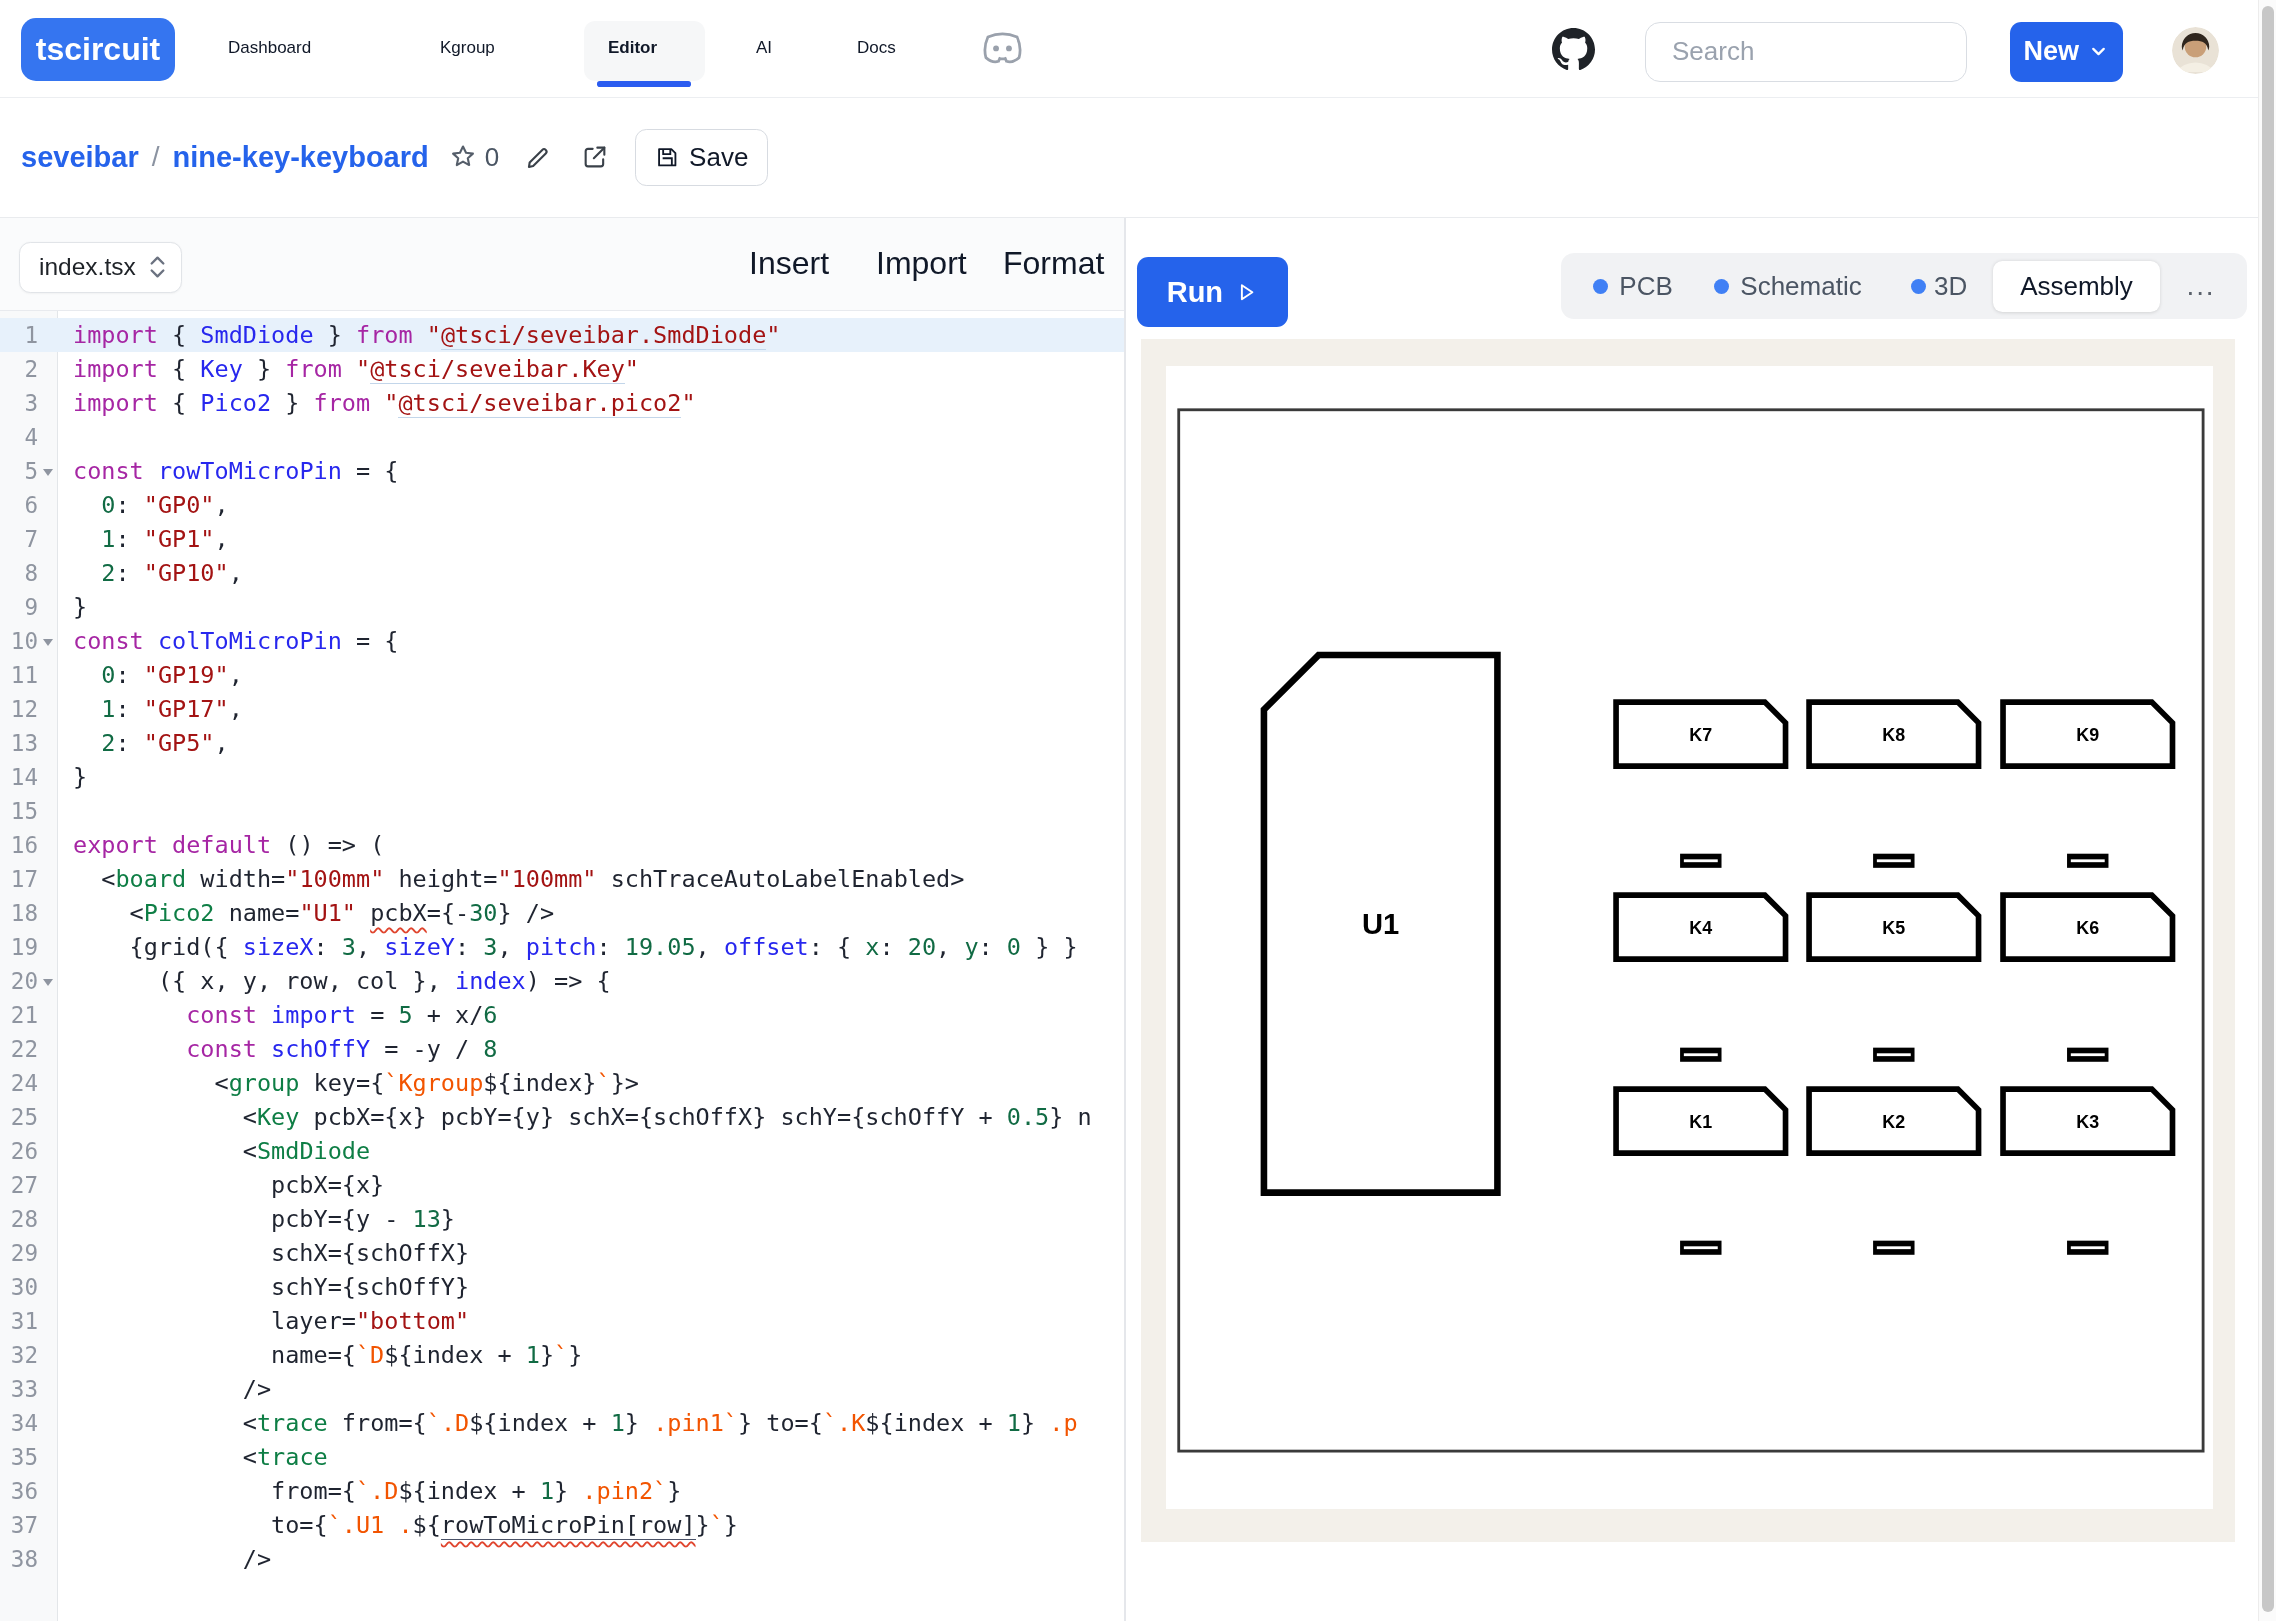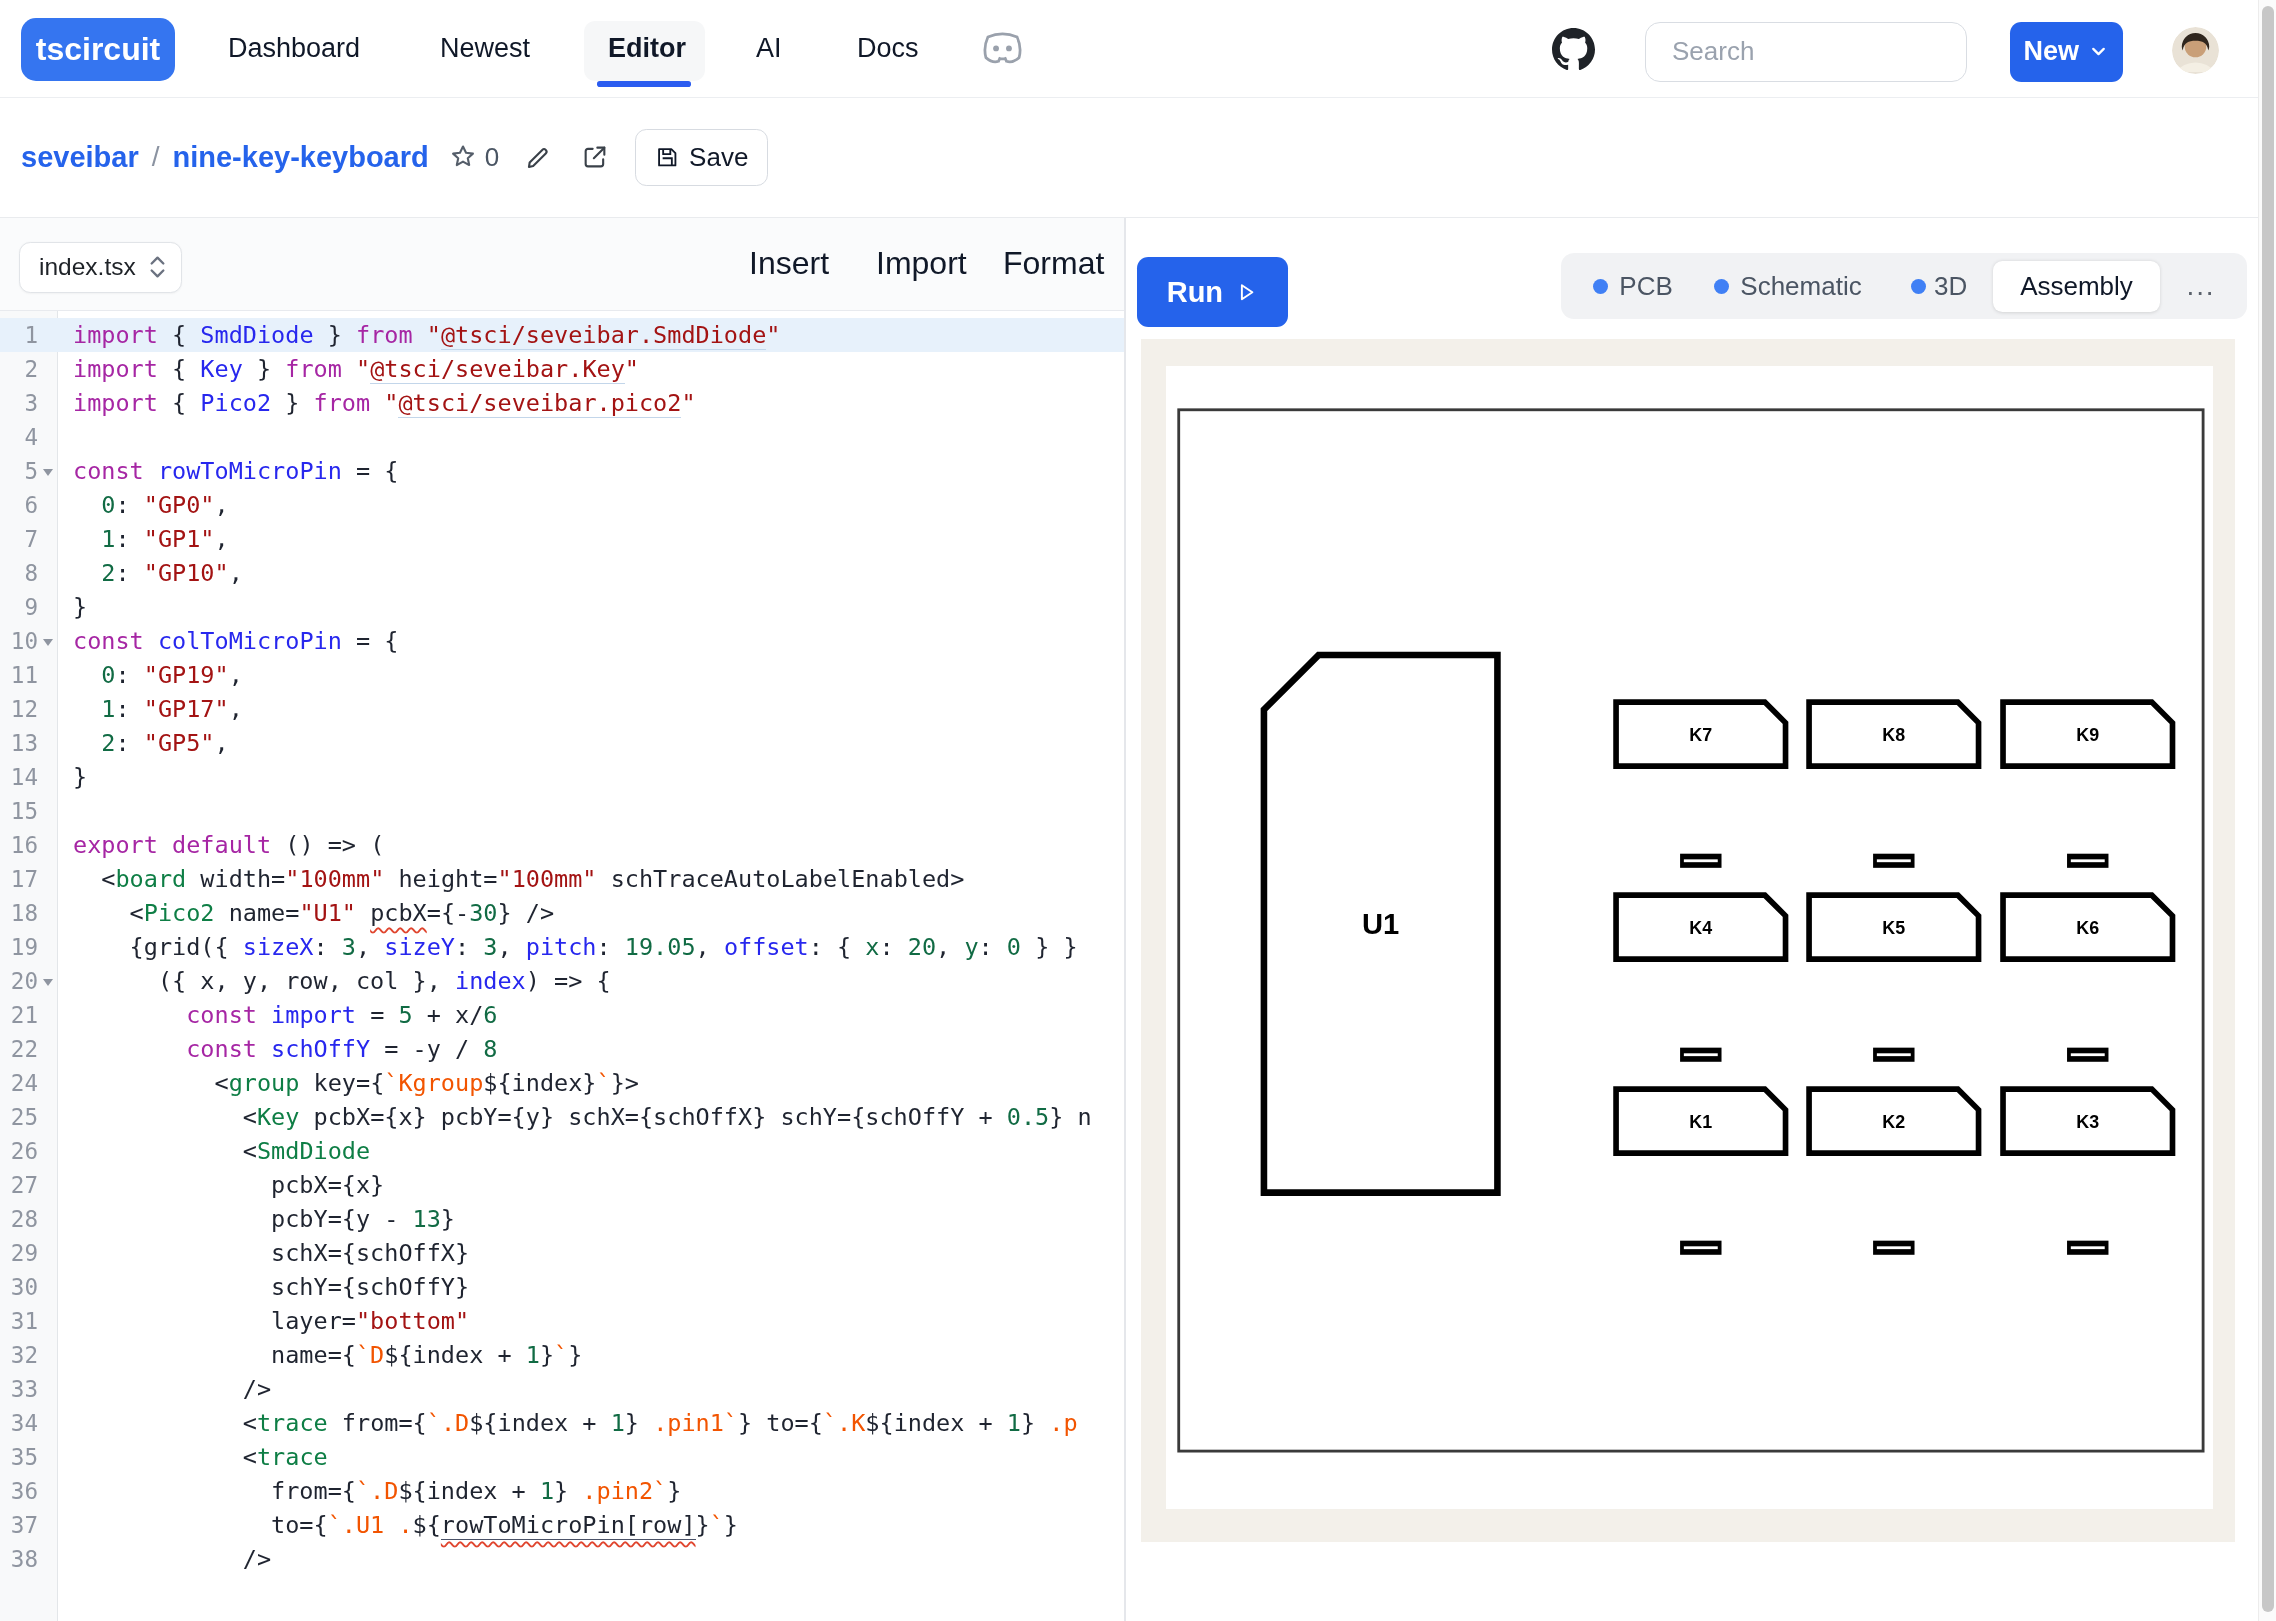--- a/index.html
+++ b/index.html
@@ -7,21 +7,21 @@
        font-family:"Liberation Sans",sans-serif;color:#101828;}
   .abs{position:absolute;}
 
   
   .navbar{position:absolute;left:0;top:0;width:2277px;height:98px;background:#fff;
           border-bottom:1.9px solid #eceef1;box-sizing:border-box;}
   .logo-pill{position:absolute;left:21px;top:18px;width:154px;height:63px;background:#3575f0;
              border-radius:15px;display:flex;align-items:center;justify-content:center;
              color:#fff;font-size:32px;font-weight:700;cursor:pointer;}
   .nav-item{position:absolute;top:0;height:96px;display:flex;align-items:center;
-            font-size:27px;font-weight:500;color:#101828;cursor:pointer;}
+            font-size:17px;font-weight:500;color:#101828;cursor:pointer;}
   .nav-item.active{font-weight:700;}
   .nav-active-bg{position:absolute;left:584px;top:21px;width:121px;height:60px;background:#f6f7f8;border-radius:11.3px;}
   .nav-underline{position:absolute;left:597px;top:81px;width:94px;height:5.6px;background:#2b5cf0;border-radius:2.8px;}
   .icon-btn{cursor:pointer;display:flex;align-items:center;justify-content:center;}
   .search-box{position:absolute;left:1645px;top:21.7px;width:322px;height:60px;box-sizing:border-box;
               border:1.9px solid #d9dde3;border-radius:15px;background:#fff;}
   .search-box input{width:100%;height:100%;border:none;outline:none;background:transparent;
                     font-family:"Liberation Sans",sans-serif;font-size:26px;color:#101828;padding:0 0 0 26px;border-radius:15px;}
   .search-box input::placeholder{color:#9aa2ae;}
   .new-btn{position:absolute;left:2010px;top:21.7px;width:113px;height:60px;background:#2563eb;border-radius:11.3px;
@@ -111,21 +111,21 @@
 
   <div class="navbar">
     <div class="logo-pill">
       <span>tscircuit</span>
     </div>
     <div class="nav-active-bg"></div>
     <div class="nav-item" style="left:228px;">
         <span>Dashboard</span>
       </div>
     <div class="nav-item" style="left:440px;">
-        <span>Newest</span>
+        <span>Kgroup</span>
       </div>
     <div class="nav-item active" style="left:608px;">
         <span>Editor</span>
       </div>
     <div class="nav-underline"></div>
     <div class="nav-item" style="left:756px;">
         <span>AI</span>
       </div>
     <div class="nav-item" style="left:857px;">
         <span>Docs</span>

